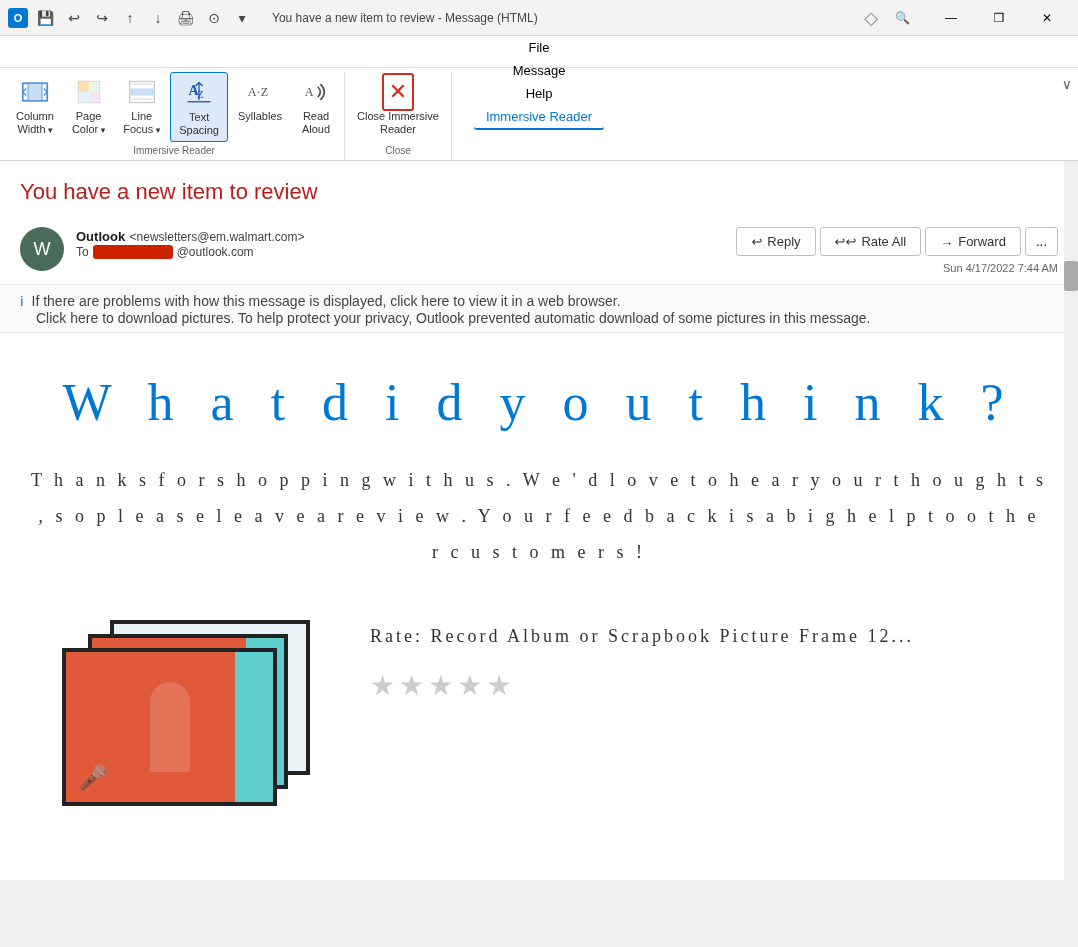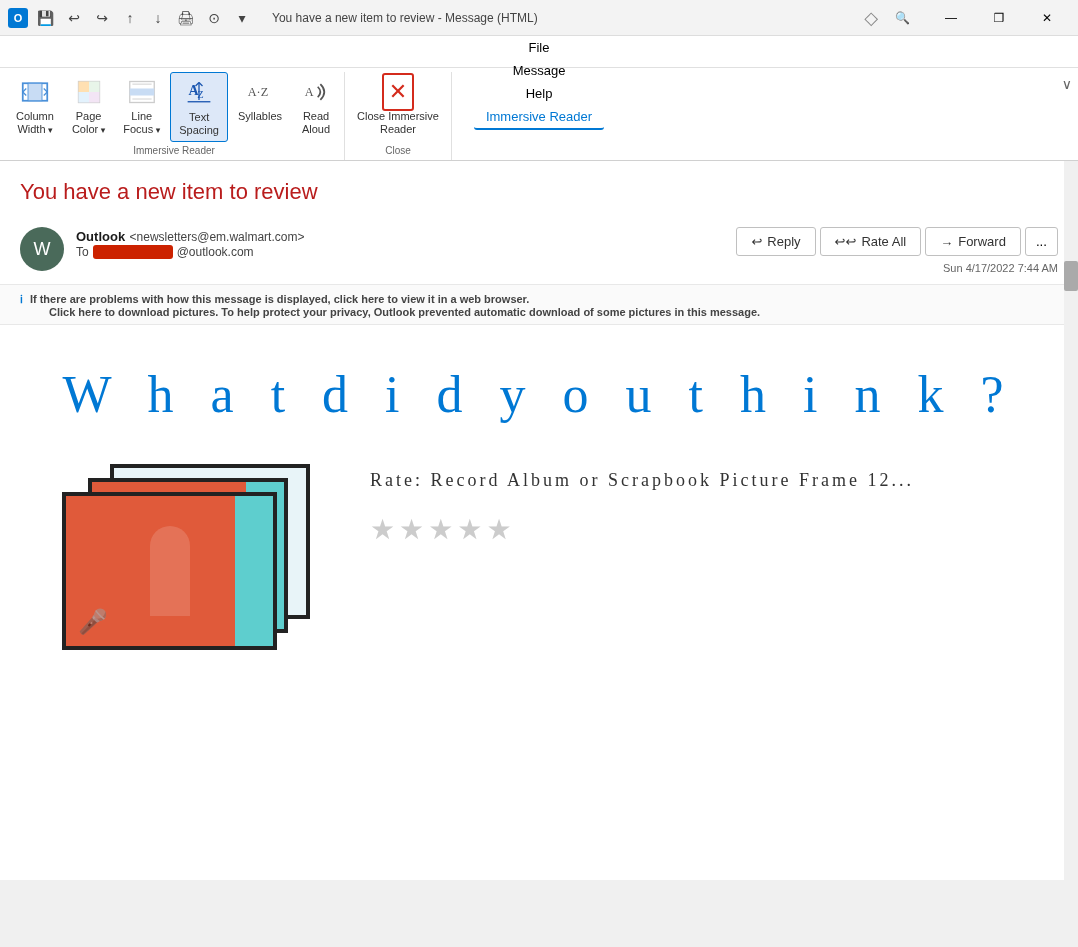--- a/index.html
+++ b/index.html
@@ -78,21 +78,21 @@
     .redacted { display: inline-block; background: #cc2200; border-radius: 3px; width: 80px; height: 14px; vertical-align: middle; }
     .action-buttons { display: flex; gap: 4px; align-items: center; }
     .email-action-btn {
       display: flex; align-items: center; gap: 5px; padding: 6px 14px;
       border: 1px solid #c0c0c0; background: white; border-radius: 3px;
       cursor: pointer; font-size: 13px; color: #333;
     }
     .more-btn { padding: 6px 10px; border: 1px solid #c0c0c0; background: white; border-radius: 3px; cursor: pointer; }
     .email-date { font-size: 11px; color: #666; margin-top: 6px; text-align: right; }
 
-    .info-bar { padding: 6px 20px; font-size: 11px; color: #444; border-top: 1px solid #e8e8e8; border-bottom: 1px solid #e8e8e8; background: #fafafa; font-weight: bold; }
+    .info-bar { padding: 6px 20px; font-size: 14px; color: #444; border-top: 1px solid #e8e8e8; border-bottom: 1px solid #e8e8e8; background: #fafafa; }
     .info-icon { color: #0078d4; font-style: normal; margin-right: 4px; }
 
     
     .email-body { padding: 20px 30px; background: white; }
     .email-headline {
       font-size: 52px; color: #0078d4; text-align: center; letter-spacing: 12px;
       font-weight: 400; margin: 20px 0 30px; font-family: Georgia, serif;
     }
     .email-paragraph {
       font-size: 18px; color: #333; text-align: center; line-height: 2;
@@ -276,26 +276,31 @@
             <span>...</span>
           </button>
         </div>
         <div class="email-date">Sun 4/17/2022 7:44 AM</div>
       </div>
     </div>
 
     <div class="info-bar">
       <span class="info-icon">ℹ</span>
       <span>If there are problems with how this message is displayed, click here to view it in a web browser.</span><br>
-      <span style="margin-left:29px;">Click here to download pictures. To help protect your privacy, Outlook prevented automatic download of some pictures in this message.</span>
+      <span style="margin-left:16px;">Click here to download pictures. To help protect your privacy, Outlook prevented automatic download of some pictures in this message.</span>
     </div>
 
     <div class="email-body">
       <div class="email-headline">W h a t   d i d   y o u   t h i n k ?</div>
 
+      <div class="email-paragraph">
+        <span>T h a n k s   f o r   s h o p p i n g   w i t h   u s .   W e ' d   l o v e   t o   h e a r
+y o u r   t h o u g h t s ,   s o   p l e a s e   l e a v e   a   r e v i e w .   Y o u r
+f e e d b a c k   i s   a   b i g   h e l p   t o   o t h e r   c u s t o m e r s !</span>
+      </div>
 
       <div class="product-section">
 
         <div class="product-image">
           <div style="position:absolute; left:60px; top:0; width:200px; height:155px; background:#e8f4f8; border:4px solid #222; z-index:1;"></div>
           <div style="position:absolute; left:38px; top:14px; width:200px; height:155px; background:#e05a3a; border:4px solid #222; z-index:2;">
             <div style="position:absolute;right:0;top:0;bottom:0;width:38px;background:#5ecece;"></div>
           </div>
           <div style="position:absolute; left:12px; top:28px; width:215px; height:158px; background:#e05a3a; border:4px solid #222; z-index:3; overflow:hidden;">
             <div style="position:absolute;right:0;top:0;bottom:0;width:38px;background:#5ecece;"></div>

